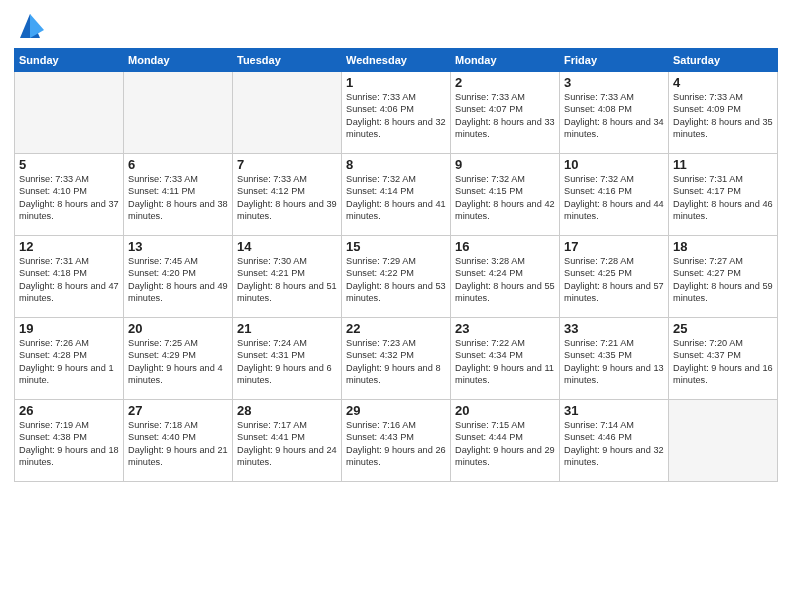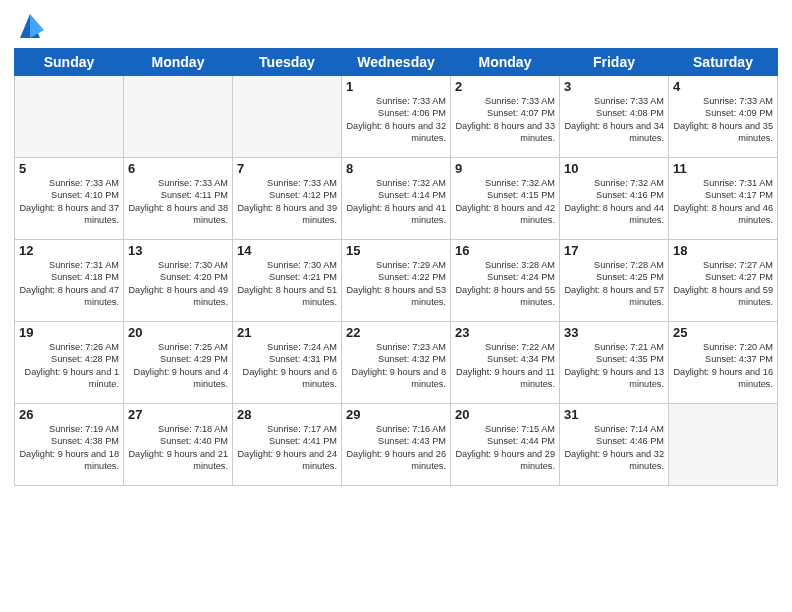--- a/index.html
+++ b/index.html
@@ -61,24 +61,24 @@
       color: #444;
     }
     .calendar {
       width: 100%;
       border-collapse: collapse;
       table-layout: fixed;
     }
     .calendar th {
       background: #1565c0;
       color: #fff;
-      font-size: 14px;
+      font-size: 11px;
       font-weight: bold;
       padding: 5px 4px;
-      text-align: center;
+      text-align: left;
       border: 1px solid #1565c0;
     }
     .calendar td {
       border: 1px solid #ccc;
       vertical-align: top;
       padding: 3px 4px;
       background: #fff;
       height: 82px;
     }
     .calendar td.empty {
@@ -88,21 +88,20 @@
       font-size: 13px;
       font-weight: bold;
       color: #222;
       display: block;
       margin-bottom: 1px;
     }
     .day-info {
       font-size: 9.2px;
       color: #333;
       line-height: 1.35;
-      text-align: right;
     }
   </style>
 </head>
 <body>
 
 <div class="page">
   <div class="header">
     <div class="logo">
       <div class="logo-text">
         <span class="logo-general"></span>
@@ -219,21 +218,21 @@
         <tr>
           <td>
             <span class="day-number">12</span>
             <div class="day-info">Sunrise: 7:31 AM
 Sunset: 4:18 PM
 Daylight: 8 hours
 and 47 minutes.</div>
           </td>
           <td>
             <span class="day-number">13</span>
-            <div class="day-info">Sunrise: 7:30 AM
+            <div class="day-info">Sunrise: 7:45 AM
 Sunset: 4:20 PM
 Daylight: 8 hours
 and 49 minutes.</div>
           </td>
           <td>
             <span class="day-number">14</span>
             <div class="day-info">Sunrise: 7:30 AM
 Sunset: 4:21 PM
 Daylight: 8 hours
 and 51 minutes.</div>

